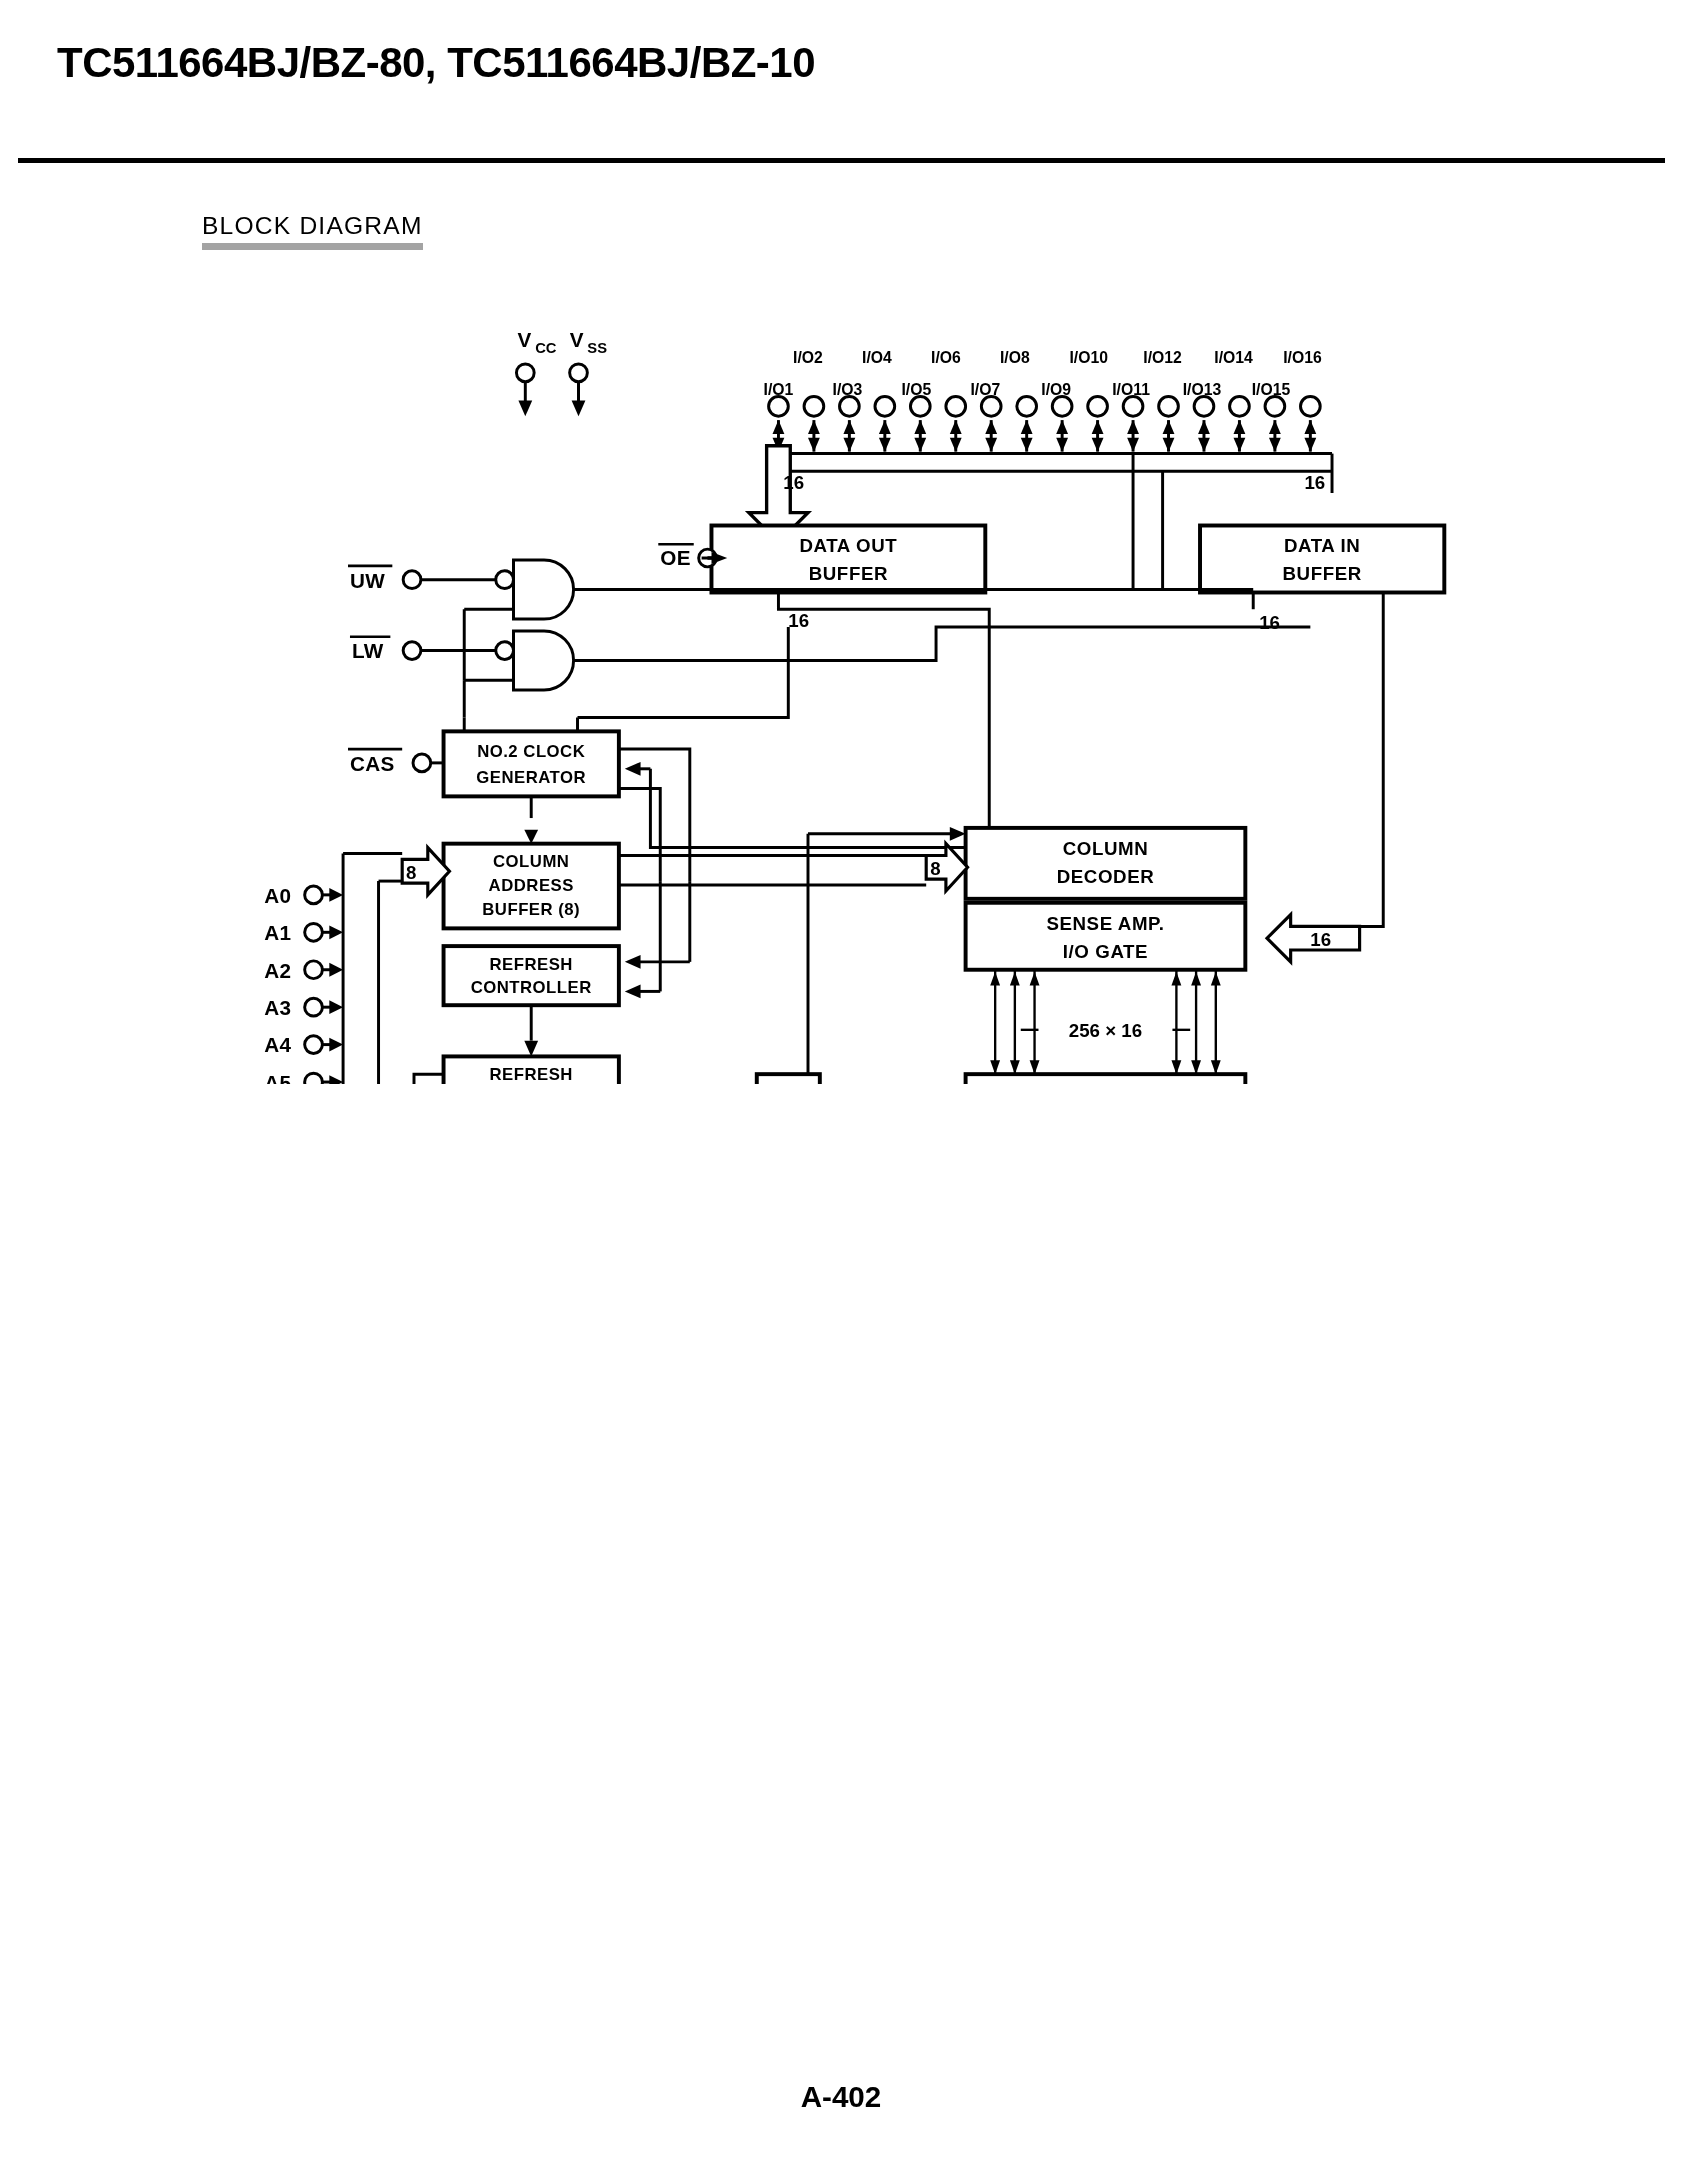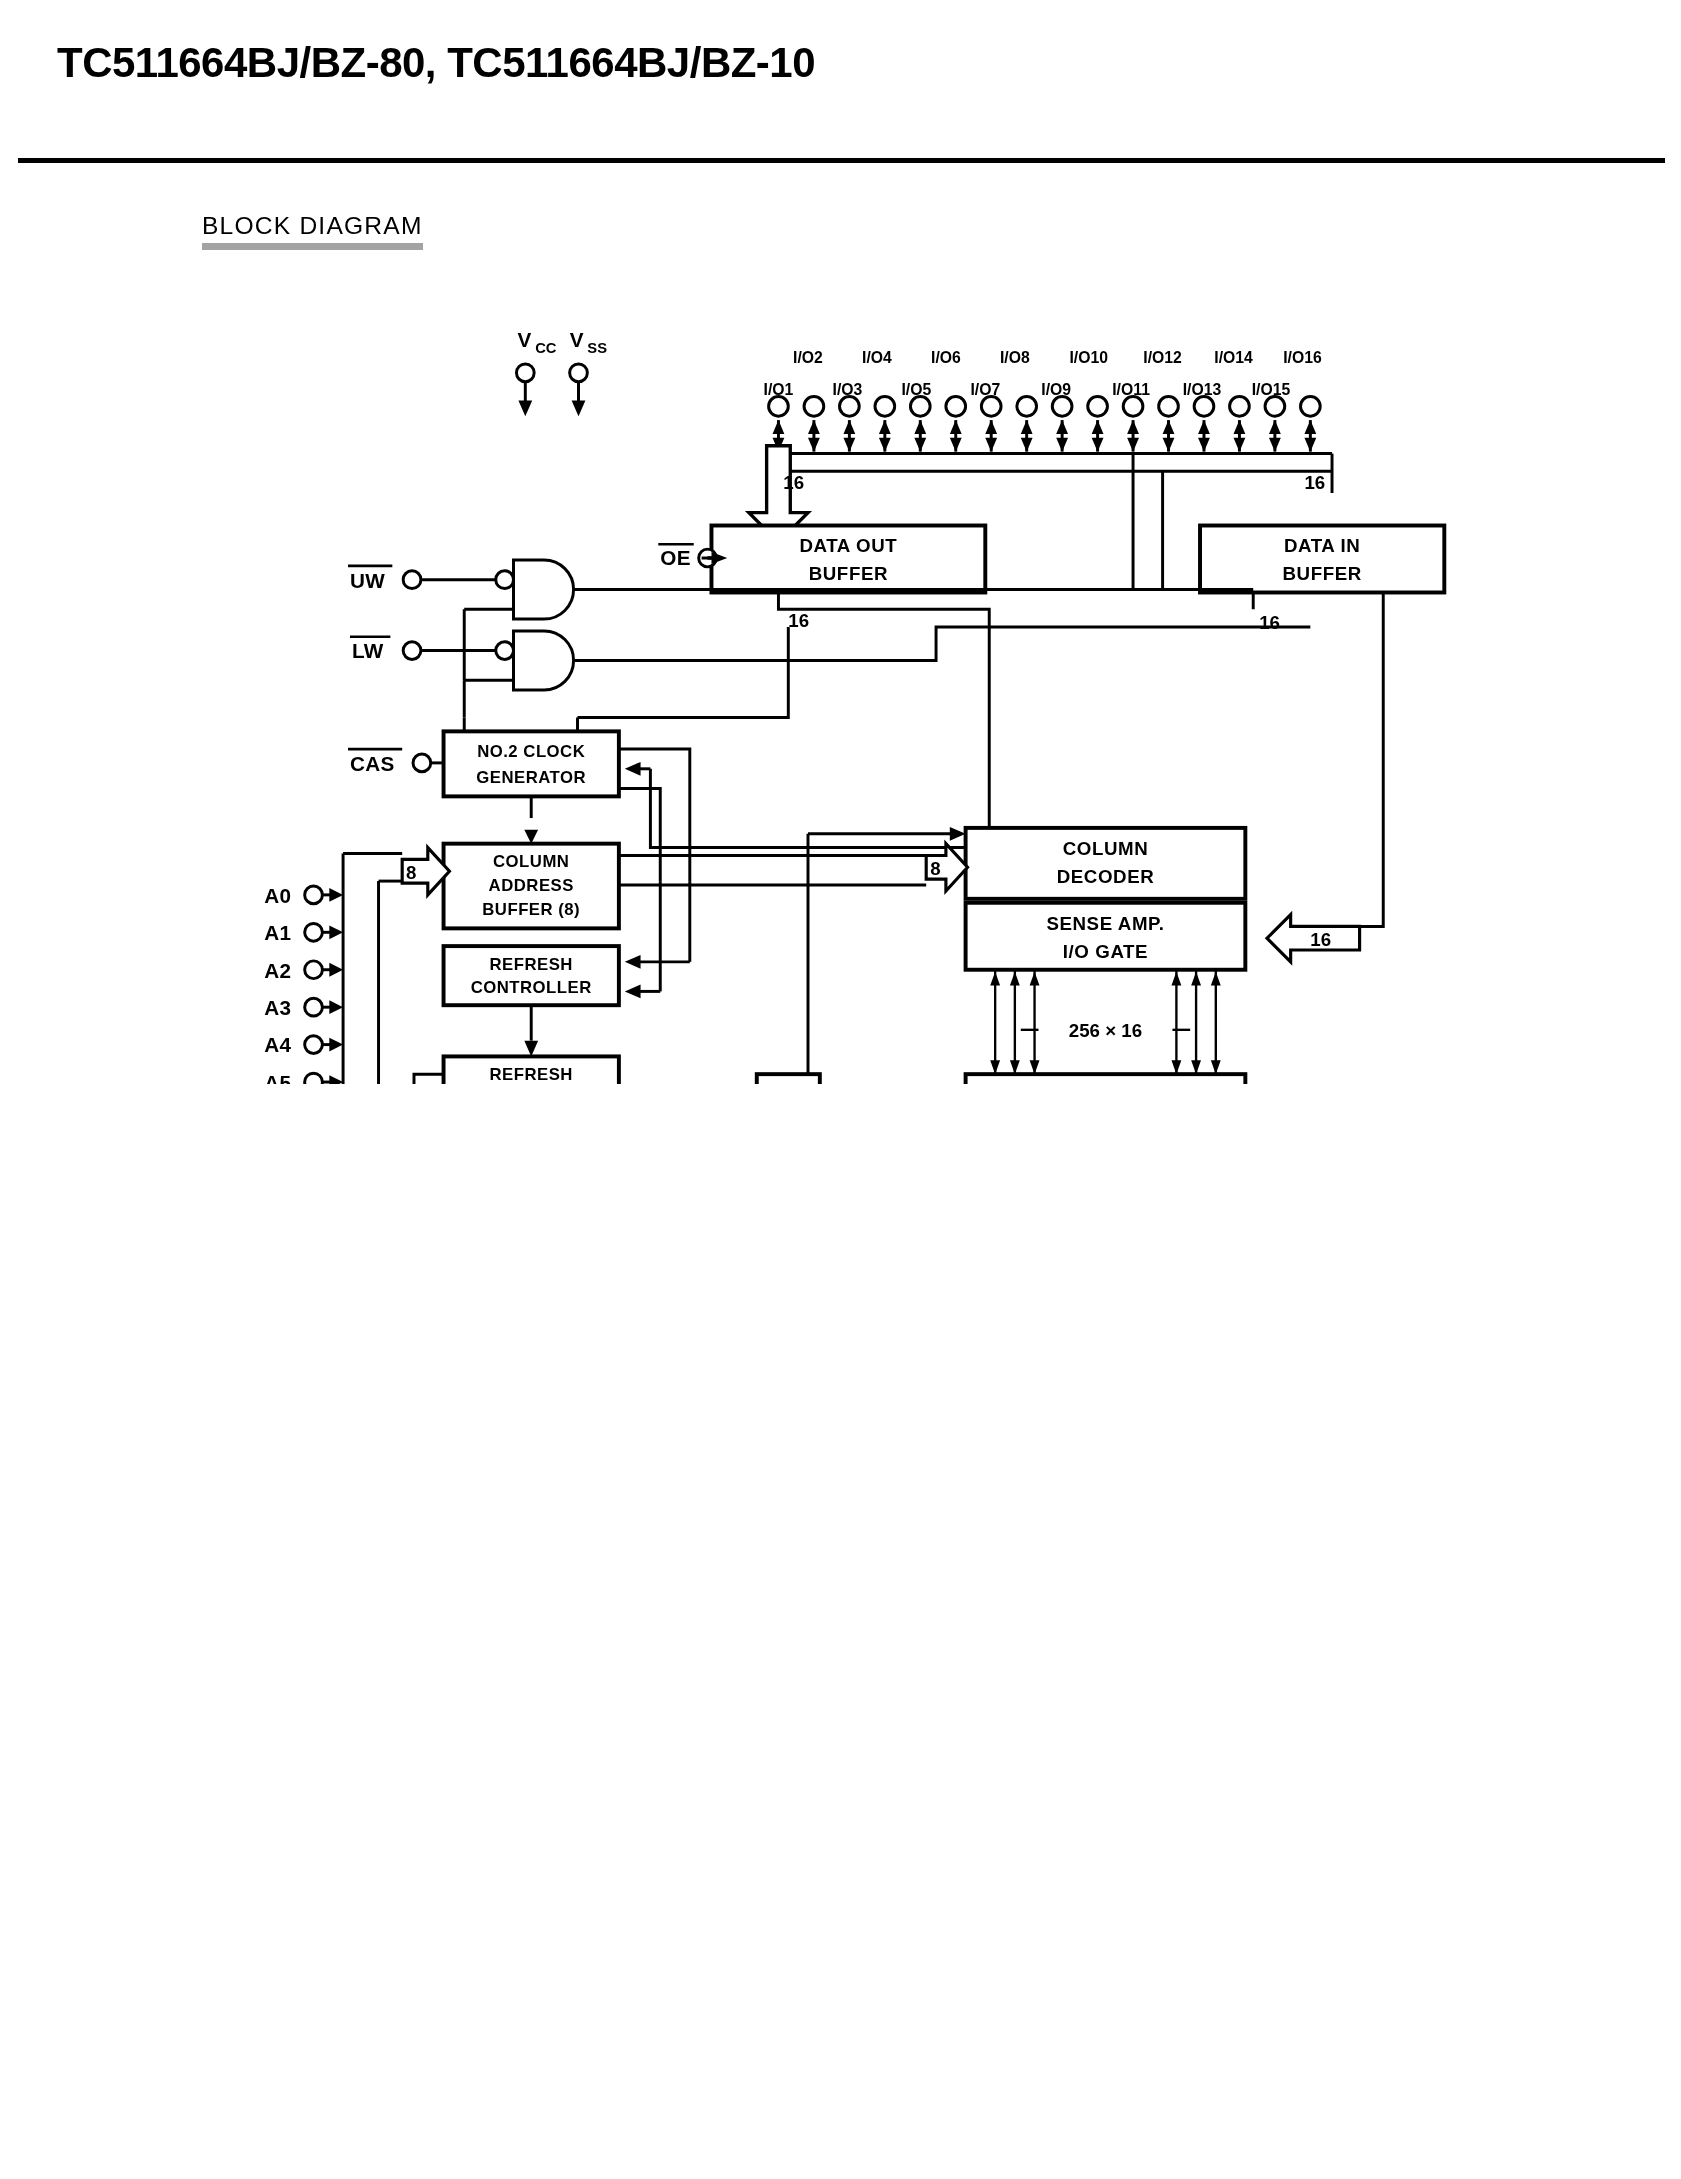--- a/index.html
+++ b/index.html
@@ -494,14 +494,15 @@
     <text class="blk-label" x="1122" y="870">MEMORY</text>
     <text class="blk-label" x="1122" y="900">ARRAY</text>
     <text class="blk-label" x="1122" y="932">256 × 256 × 16</text>
 
     <rect class="box" x="1208" y="1008" width="220" height="54"></rect>
     <text class="blk-label-sm" x="1318" y="1030" font-size="16">SUBSTRATE BIAS</text>
     <text class="blk-label-sm" x="1318" y="1050" font-size="16">GENERATOR</text>
 
   </svg>
 
+  <div class="page-footer">A-402</div>
 </div>
 
 
 </body></html>

